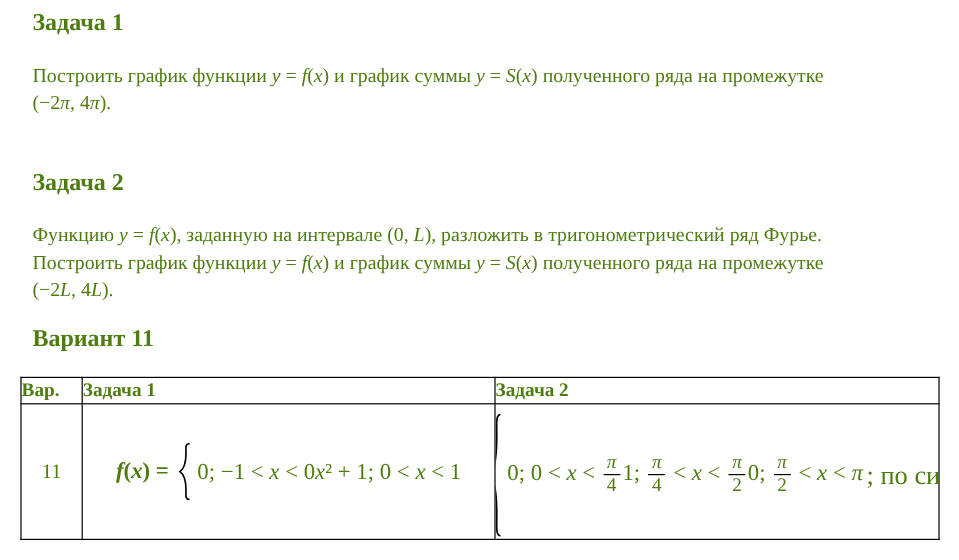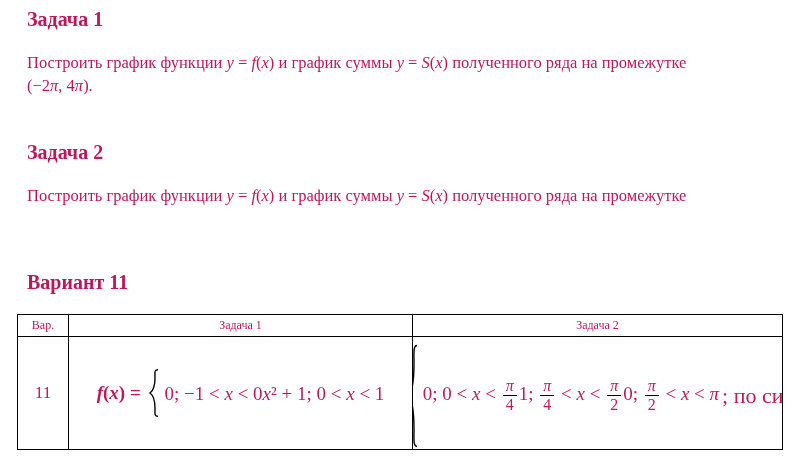--- a/index.html
+++ b/index.html
@@ -1,21 +1,21 @@
 <!DOCTYPE html>
 <html><head>
 <meta charset="utf-8">
 <style>
   html, body { margin: 0; padding: 0; background: #ffffff; }
   .page {
     position: relative;
     width: 799px;
     height: 467px;
     background: #ffffff;
-    color: #be185d;
+    color: #4d7c0f;
     font-family: "Liberation Serif", "DejaVu Serif", serif;
     overflow: hidden;
   }
   .heading {
     position: absolute;
     left: 27px;
     font-size: 20px;
     font-weight: bold;
     white-space: nowrap;
   }
@@ -46,23 +46,23 @@
     border-collapse: collapse;
     table-layout: fixed;
   }
   .doc-table th, .doc-table td {
     border: 1.5px solid #000000;
     padding: 0;
     overflow: hidden;
   }
   .doc-table th {
     height: 21px;
-    font-size: 12px;
-    font-weight: normal;
-    text-align: center;
+    font-size: 16px;
+    font-weight: bold;
+    text-align: left;
     vertical-align: middle;
   }
   .doc-table td {
     vertical-align: middle;
     text-align: center;
   }
   .variant-cell { font-size: 17px; }
 
   .formula {
     display: flex;
@@ -104,21 +104,23 @@
   <div id="heading-task1" class="heading">Задача 1</div>
 
   <div id="para-task1" class="para">
     <div class="para-line"><span>Построить график функции </span><span class="mi">y</span><span> = </span><span class="mi">f</span><span>(</span><span class="mi">x</span><span>) и график суммы </span><span class="mi">y</span><span> = </span><span class="mi">S</span><span>(</span><span class="mi">x</span><span>) полученного ряда на промежутке</span></div>
     <div class="para-line"><span>(−2</span><span class="mi">π</span><span>, 4</span><span class="mi">π</span><span>).</span></div>
   </div>
 
   <div id="heading-task2" class="heading">Задача 2</div>
 
   <div id="para-task2" class="para">
+    <div class="para-line"><span>Функцию </span><span class="mi">y</span><span> = </span><span class="mi">f</span><span>(</span><span class="mi">x</span><span>), заданную на интервале (0, </span><span class="mi">L</span><span>), разложить в тригонометрический ряд Фурье.</span></div>
     <div class="para-line"><span>Построить график функции </span><span class="mi">y</span><span> = </span><span class="mi">f</span><span>(</span><span class="mi">x</span><span>) и график суммы </span><span class="mi">y</span><span> = </span><span class="mi">S</span><span>(</span><span class="mi">x</span><span>) полученного ряда на промежутке</span></div>
+    <div class="para-line"><span>(−2</span><span class="mi">L</span><span>, 4</span><span class="mi">L</span><span>).</span></div>
   </div>
 
   <div id="heading-variant" class="heading">Вариант 11</div>
 
   <table class="doc-table">
     <colgroup>
       <col style="width:51px">
       <col style="width:344px">
       <col style="width:370px">
     </colgroup>

